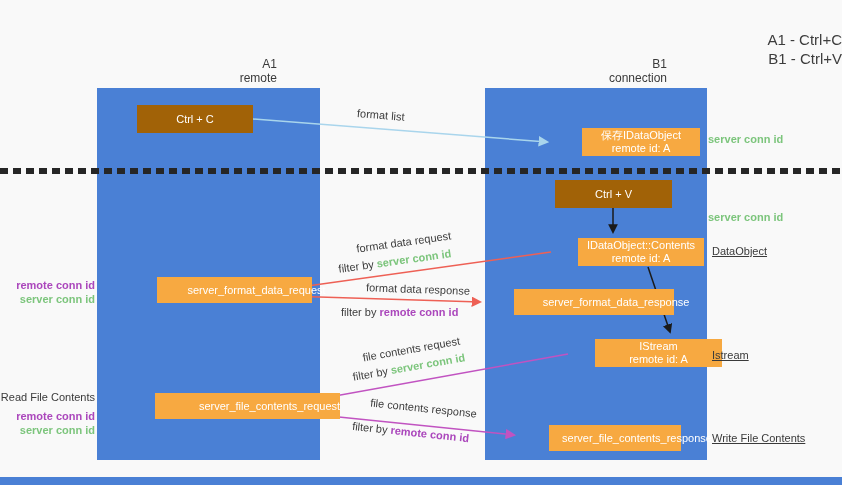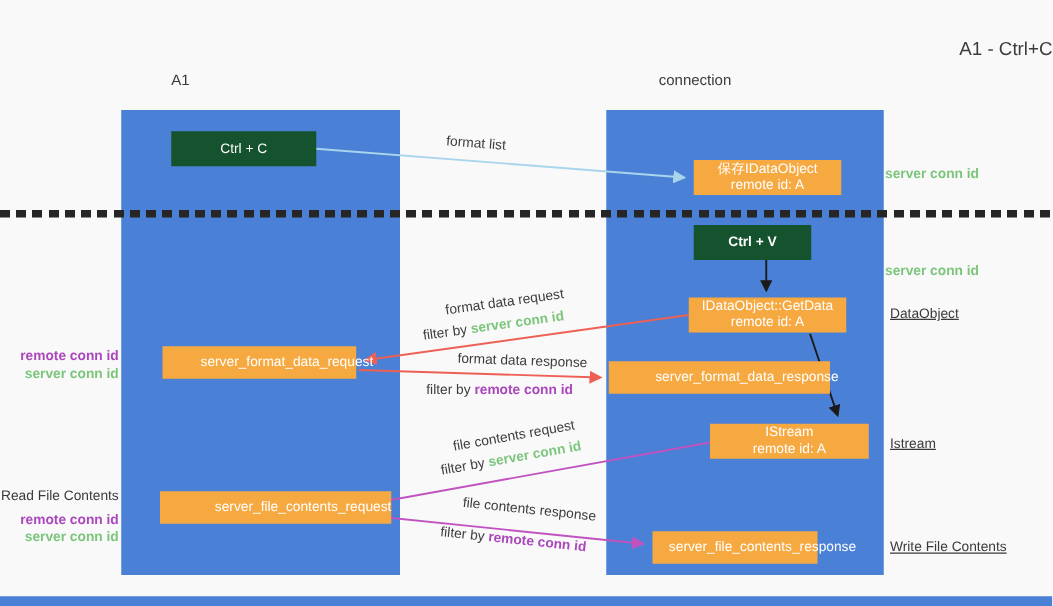--- a/index.html
+++ b/index.html
@@ -3,46 +3,46 @@
 <meta charset="utf-8">
 <style>
   * { margin: 0; padding: 0; box-sizing: border-box; }
   html,body { width: 842px; height: 485px; }
   body { font-family: "Liberation Sans", sans-serif; background: #f9f9f9; }
   .canvas { position: relative; width: 842px; height: 485px; overflow: hidden; background: #f9f9f9; }
 
   .title { position: absolute; top: 10px; left: 0; width: 842px; text-align: right;
            font-size: 15px; color: #3d3d3d; line-height: 19px; margin-top: 20px; }
 
-  .col-header { position: absolute; text-align: left; font-size: 12px; color: #3a3a3a; line-height: 14px; }
+  .col-header { position: absolute; text-align: right; font-size: 12px; color: #3a3a3a; line-height: 14px; }
   .col-header.left { left: 137px; top: 57px; width: 140px; }
   .col-header.right { left: 527px; top: 57px; width: 140px; }
 
   .lifeline { position: absolute; top: 88px; height: 372px; background: #4a80d5; }
   .lifeline.left { left: 97px; width: 223px; }
   .lifeline.right { left: 485px; width: 222px; }
 
   .bottom-strip { position: absolute; left: 0; top: 477px; width: 842px; height: 8px; background: #4a80d5; }
 
   .dotted-line { position: absolute; left: 0; top: 168px; width: 842px; height: 6px;
     background: repeating-linear-gradient(90deg, #262626 0 8px, transparent 8px 13px); }
 
   .node { position: absolute; display: flex; flex-direction: column; align-items: center;
           justify-content: center; color: #fff; text-align: center; }
   .node .l1, .node .l2 { line-height: 13px; font-size: 11px; }
-  .node.green { background: #14532d; font-size: 11px; }
-  .node.orange { background: #f7a941; }
+  .node.green { background: #a16207; font-size: 11px; }
+  .node.orange { background: #f7a941; margin-left: 27px; }
   .node.single { font-size: 11px; padding-left: 44px; }
 
   #node-ctrl-c   { left: 137px; top: 105px; width: 116px; height: 28px; }
   #node-save-obj { left: 555px; top: 128px; width: 118px; height: 28px; }
-  #node-ctrl-v   { left: 555px; top: 180px; width: 94px; height: 28px; font-weight: bold; }
+  #node-ctrl-v   { left: 555px; top: 180px; width: 117px; height: 28px; }
   #node-getdata  { left: 551px; top: 238px; width: 126px; height: 28px; }
   #node-fmt-req  { left: 130px; top: 277px; width: 155px; height: 26px; }
-  #node-fmt-res  { left: 487px; top: 289px; width: 177px; height: 26px; }
+  #node-fmt-res  { left: 487px; top: 289px; width: 160px; height: 26px; }
   #node-istream  { left: 568px; top: 339px; width: 127px; height: 28px; }
   #node-file-req { left: 128px; top: 393px; width: 185px; height: 26px; }
   #node-file-res { left: 522px; top: 425px; width: 132px; height: 26px; }
 
   svg.wires { position: absolute; left: 0; top: 0; width: 842px; height: 485px; pointer-events: none; }
 
   .edge-label { position: absolute; font-size: 11px; color: #3d3d3d; white-space: nowrap; }
   .green-b  { color: #7cc57c; font-weight: bold; }
   .purple-b { color: #ab47bc; font-weight: bold; }
 
@@ -69,26 +69,29 @@
   #note-rfc     { top: 390px; color: #3a3a3a; }
   #left-group-2 { top: 409px; }
 </style>
 </head>
 <body>
 
 <div class="canvas">
 
   <div class="title">
     <div>A1 - Ctrl+C</div>
+    <div>B1 - Ctrl+V</div>
   </div>
 
   <div class="col-header left">
     <div>A1</div>
+    <div>remote</div>
   </div>
   <div class="col-header right">
+    <div>B1</div>
     <div>connection</div>
   </div>
 
   <div class="lifeline left"></div>
   <div class="lifeline right"></div>
   <div class="bottom-strip"></div>
   <div class="dotted-line"></div>
 
   <svg class="wires" viewBox="0 0 842 485">
     <defs>
@@ -121,21 +124,21 @@
   <div id="node-save-obj" class="node orange">
     <span class="l1">保存IDataObject</span>
     <span class="l2">remote id: A</span>
   </div>
 
   <div id="node-ctrl-v" class="node green">
     <span>Ctrl + V</span>
   </div>
 
   <div id="node-getdata" class="node orange">
-    <span class="l1">IDataObject::GetData</span>
+    <span class="l1">IDataObject::Contents</span>
     <span class="l2">remote id: A</span>
   </div>
 
   <div id="node-fmt-req" class="node orange single">
     <span>server_format_data_request</span>
   </div>
 
   <div id="node-fmt-res" class="node orange single">
     <span>server_format_data_response</span>
   </div>

